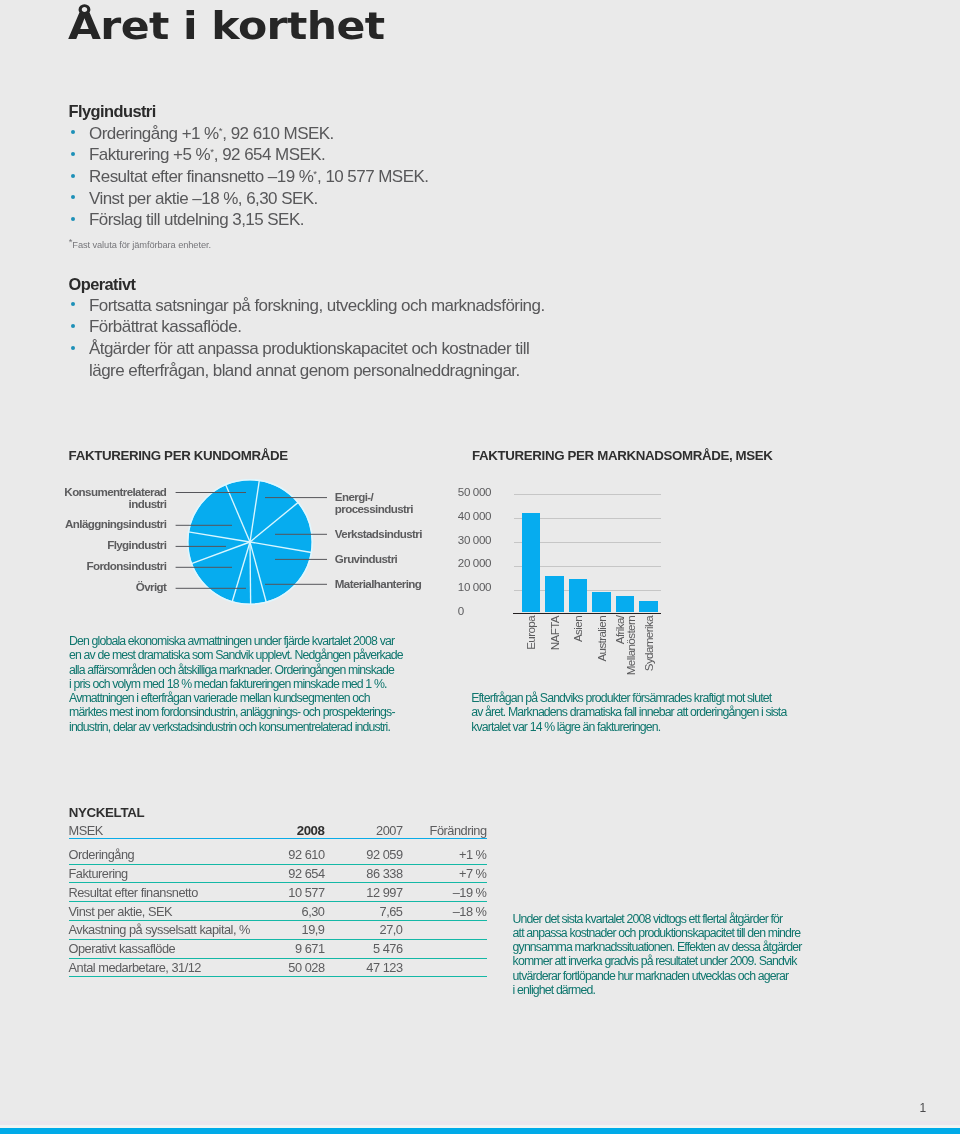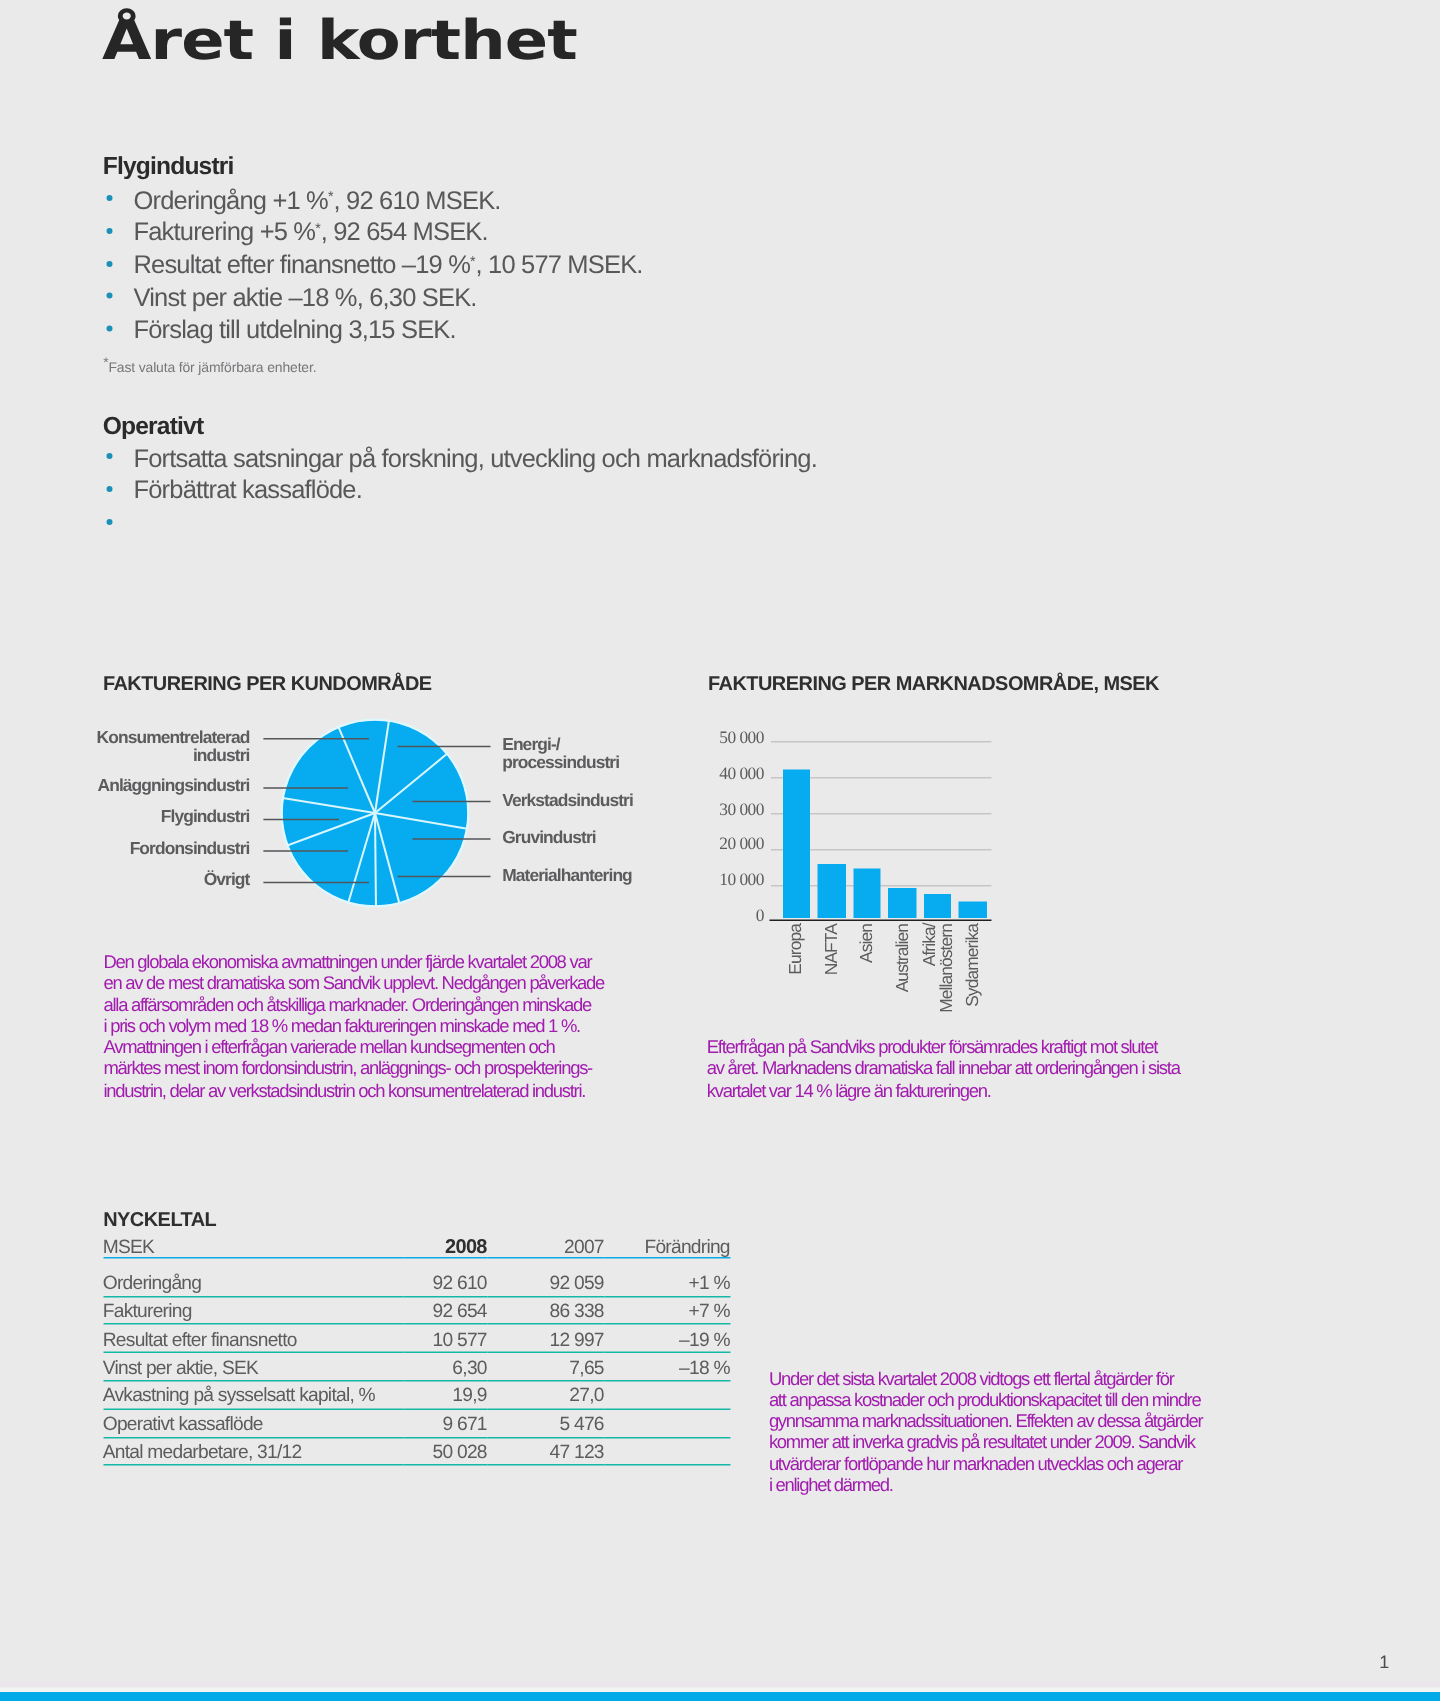--- a/index.html
+++ b/index.html
@@ -31,30 +31,30 @@
   
   #pie-wrap{position:absolute;left:0;top:0;width:960px;height:1134px;pointer-events:none;}
   #pie-labels{position:absolute;left:0;top:0;width:960px;height:1134px;font-weight:bold;}
   .pielabel{position:absolute;font-size:11.6px;letter-spacing:-0.6px;color:#5c5c5e;
     line-height:12px;white-space:nowrap;}
   .pielabel.l{text-align:right;}
 
   
   #bar-wrap{position:absolute;left:0;top:0;width:960px;height:1134px;}
   .ytick{position:absolute;font-size:11.6px;letter-spacing:-0.35px;color:#5c5c5e;
-    text-align:right;white-space:nowrap;font-family:Liberation Serif, serif;}
+    white-space:nowrap;}
   .gridline{position:absolute;height:1px;background:#c6c6c6;}
   .bar{position:absolute;background:#06acef;}
   .axis{position:absolute;background:#231f20;}
   .xcat{position:absolute;font-size:11.6px;letter-spacing:-0.6px;color:#5c5c5e;white-space:nowrap;
     writing-mode:vertical-rl;transform:rotate(180deg);transform-origin:center;
     line-height:11.4px;text-align:right;}
 
   
-  .copy{position:absolute;font-size:12.3px;color:#a21caf;letter-spacing:-0.85px;line-height:14.27px;}
+  .copy{position:absolute;font-size:12.3px;color:#0f766e;letter-spacing:-0.85px;line-height:14.27px;}
 
   
   #table-head{position:absolute;left:68.8px;top:805.2px;font-size:13.3px;font-weight:700;
     color:#2f2f2f;letter-spacing:-0.35px;}
   #kpi{position:absolute;left:68.5px;top:819.2px;width:418px;border-collapse:collapse;
     table-layout:fixed;}
   #kpi col.w0{width:200px;} #kpi col.w1{width:56px;}
   #kpi col.w2{width:78px;} #kpi col.w3{width:84px;}
   #kpi th,#kpi td{font-size:12.8px;letter-spacing:-0.5px;color:#5c5c5e;font-weight:400;
     padding:0;height:18.7px;vertical-align:middle;}
@@ -87,21 +87,21 @@
       <li><span class="bdot"></span><span><span>Resultat efter finansnetto –19 %</span><sup>*</sup><span>, 10 577 MSEK.</span></span></li>
       <li><span class="bdot"></span><span><span>Vinst per aktie –18 %, 6,30 SEK.</span></span></li>
       <li><span class="bdot"></span><span><span>Förslag till utdelning 3,15 SEK.</span></span></li>
     </ul>
   <div class="footnote" style="top:240.3px"><sup>*</sup><span>Fast valuta för jämförbara enheter.</span></div>
 
   <div class="sec-head" style="top:274.7px">Operativt</div>
   <ul class="blist" id="ops-list" style="top:294.6px;width:520px">
       <li><span class="bdot"></span><span><span>Fortsatta satsningar på forskning, utveckling och marknadsföring.</span></span></li>
       <li><span class="bdot"></span><span><span>Förbättrat kassaflöde.</span></span></li>
-      <li><span class="bdot"></span></li>
+      <li><span class="bdot"></span><span><span>Åtgärder för att anpassa produktionskapacitet och kostnader till</span><br><span>lägre efterfrågan, bland annat genom personalneddragningar.</span></span></li>
     </ul>
 
   <div class="chart-head" style="left:68.6px;top:448.3px">FAKTURERING PER KUNDOMRÅDE</div>
   <div id="pie-wrap">
     <svg id="pie-svg" width="960" height="1134" viewBox="0 0 960 1134">
         <circle cx="250" cy="542" r="61.8" fill="#06acef"></circle>
         <line x1="250" y1="542" x2="259.33" y2="480.30" stroke="#d9f6ff" stroke-width="1.35"></line>
         <line x1="250" y1="542" x2="298.22" y2="502.39" stroke="#d9f6ff" stroke-width="1.35"></line>
         <line x1="250" y1="542" x2="311.51" y2="552.51" stroke="#d9f6ff" stroke-width="1.35"></line>
         <line x1="250" y1="542" x2="266.26" y2="602.25" stroke="#d9f6ff" stroke-width="1.35"></line>

